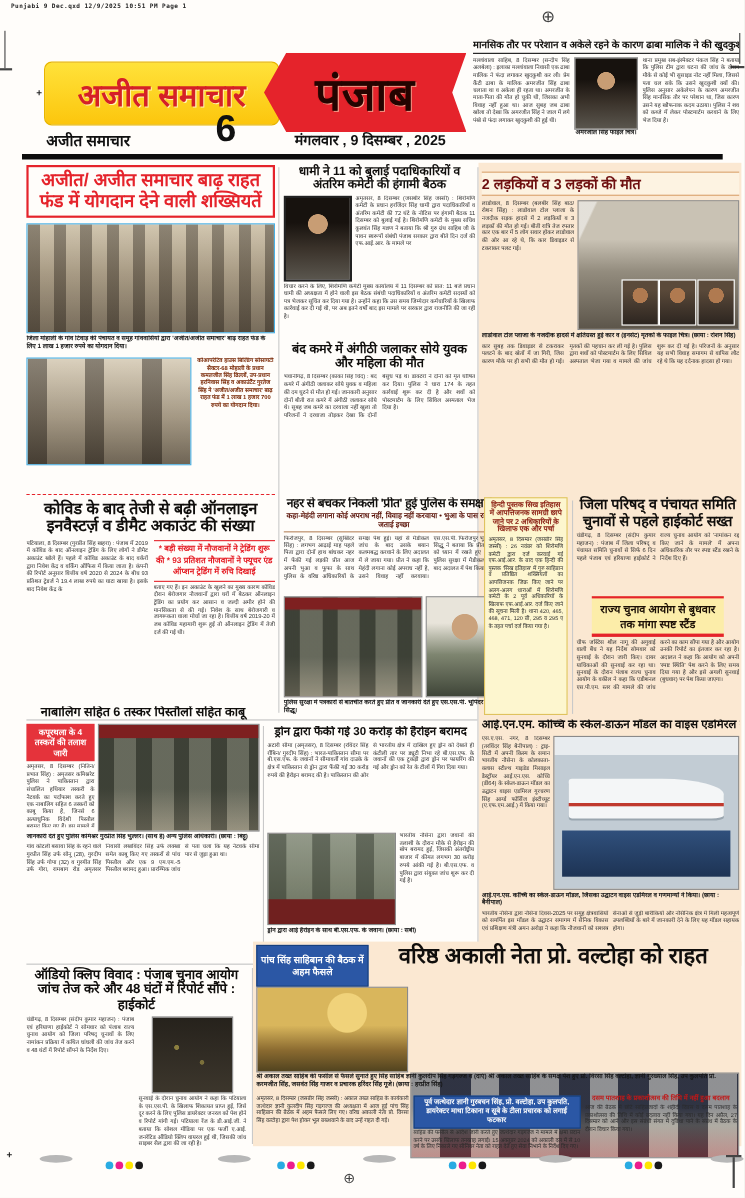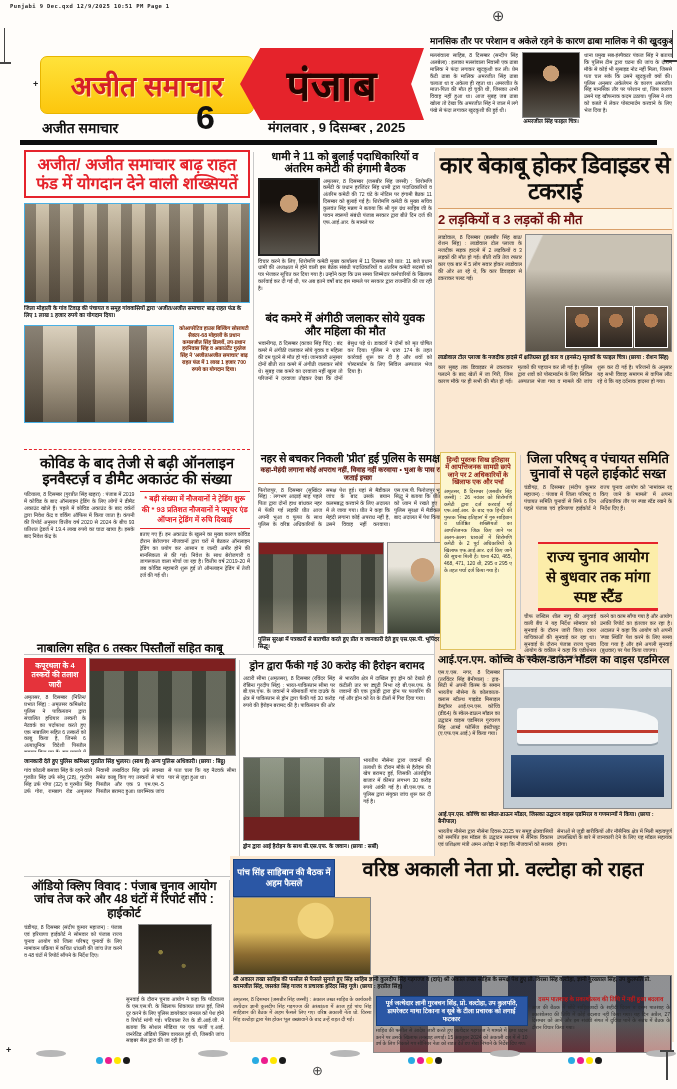--- a/index.html
+++ b/index.html
@@ -157,21 +157,20 @@
     <div class="flexrow" style="gap:3px;margin-top:3px;">
       <div class="photo ph-portrait" style="width:58px;height:74px;border:2px solid #222;"></div>
       <div class="b" style="flex:1;height:74px;">अमृतसर, 8 दिसम्बर (जसबीर सिंह जस्सी) : शिरोमणि कमेटी के प्रधान हरजिंदर सिंह धामी द्वारा पदाधिकारियों व अंतरिम कमेटी की 72 घंटे के नोटिस पर हंगामी बैठक 11 दिसम्बर को बुलाई गई है। शिरोमणि कमेटी के मुख्य सचिव कुलवंत सिंह मन्नण ने बताया कि श्री गुरु ग्रंथ साहिब जी के पावन स्वरूपों संबंधी पंजाब सरकार द्वारा बीते दिन दर्ज की एफ.आई.आर. के मामले पर</div>
     </div>
     <div class="b" style="margin-top:2px;height:48px;">विचार करने के लिए, शिरोमणि कमेटी मुख्य कार्यालय में 11 दिसम्बर को प्रात: 11 बजे प्रधान धामी की अध्यक्षता में होने वाली इस बैठक संबंधी पदाधिकारियों व अंतरिम कमेटी सदस्यों को पत्र भेजकर सूचित कर दिया गया है। उन्होंने कहा कि उस समय जिम्मेदार कर्मचारियों के खिलाफ कार्रवाई कर दी गई थी, पर अब इतने वर्षों बाद इस मामले पर सरकार द्वारा राजनीति की जा रही है।</div>
     <div class="t-black" style="font-size:11.5px;margin-top:6px;">बंद कमरे में अंगीठी जलाकर सोये युवक और महिला की मौत</div>
     <div class="b" style="margin-top:3px;column-count:2;column-gap:5px;height:86px;">भवानीगढ़, 8 दिसम्बर (काका सिंह चिंद) : बंद कमरे में अंगीठी जलाकर सोये युवक व महिला की दम घुटने से मौत हो गई। जानकारी अनुसार दोनों बीती रात कमरे में अंगीठी जलाकर सोये थे। सुबह जब कमरे का दरवाजा नहीं खुला तो परिजनों ने दरवाजा तोड़कर देखा कि दोनों बेसुध पड़े थे। डाक्टरों ने दोनों को मृत घोषित कर दिया। पुलिस ने धारा 174 के तहत कार्रवाई शुरू कर दी है और शवों को पोस्टमार्टम के लिए सिविल अस्पताल भेज दिया है।</div>
   </div>
 
   <div class="abs" style="left:438px;top:153px;width:234px;">
-    <div class="t-black" style="font-size:23px;letter-spacing:-.5px;">कार बेकाबू होकर डिवाइडर से टकराई</div>
     <div class="subband" style="margin-top:3px;font-size:13px;padding:1px 0;">2 लड़कियों व 3 लड़कों की मौत</div>
     <div class="flexrow" style="gap:3px;margin-top:4px;height:118px;">
       <div class="b" style="width:84px;">लाडोवाल, 8 दिसम्बर (बलबीर सिंह बाठ/ रोशन सिंह) : लाडोवाल टोल प्लाजा के नजदीक सड़क हादसे में 2 लड़कियों व 3 लड़कों की मौत हो गई। बीती रात्रि तेज रफ्तार कार एक बार में 5 लोग सवार होकर लाडोवाल की ओर आ रहे थे, कि कार डिवाइडर से टकराकर पलट गई।</div>
       <div class="photo ph-crash" style="flex:1;">
         <div class="inset" style="right:72px;bottom:3px;width:32px;height:40px;"></div>
         <div class="inset" style="right:38px;bottom:3px;width:32px;height:40px;"></div>
         <div class="inset" style="right:3px;bottom:3px;width:32px;height:40px;"></div>
       </div>
     </div>
     <div class="cap" style="margin-top:2px;">लाडोवाल टोल प्लाजा के नजदीक हादसे में क्षतिग्रस्त हुई कार व (इनसेट) मृतकों के फाइल चित्र। (छाया : रोशन सिंह)</div>
@@ -200,21 +199,21 @@
     <div class="cap" style="margin-top:2px;">पुलिस सुरक्षा में पत्रकारों से बातचीत करते हुए प्रीत व जानकारी देते हुए एस.एस.पी. भूपिंदर सिंह सिद्धू।</div>
   </div>
 
   <div class="abs yellowart" style="left:440px;top:452px;width:76px;height:198px;padding:3px;box-sizing:border-box;">
     <div class="t-black" style="font-size:6.6px;color:#8a1d12;">हिन्दी पुस्तक सिख इतिहास में आपत्तिजनक सामग्री छापे जाने पर 2 अधिकारियों के खिलाफ एक और पर्चा</div>
     <div class="b" style="margin-top:2px;font-size:5px;height:130px;">अमृतसर, 8 दिसम्बर (जसबीर सिंह जस्सी) : 26 नवंबर को शिरोमणि कमेटी द्वारा दर्ज करवाई गई एफ.आई.आर. के बाद एक हिन्दी की पुस्तक 'सिख इतिहास' में गुरु साहिबान व प्रतिष्ठित शख्सियतों का आपत्तिजनक जिक्र किए जाने पर अलग-अलग धाराओं में शिरोमणि कमेटी के 2 पूर्व अधिकारियों के खिलाफ एफ.आई.आर. दर्ज किए जाने की सूचना मिली है। थाना 420, 465, 468, 471, 120 बी, 295 व 295 ए के तहत पर्चा दर्ज किया गया है।</div>
   </div>
   <div class="abs" style="left:524px;top:452px;width:148px;">
     <div class="t-black" style="font-size:13px;">जिला परिषद् व पंचायत समिति चुनावों से पहले हाईकोर्ट सख्त</div>
     <div class="b" style="margin-top:3px;column-count:2;column-gap:4px;height:56px;">चंडीगढ़, 8 दिसम्बर (संदीप कुमार महाजन) : पंजाब में जिला परिषद् व पंचायत समिति चुनावों से सिर्फ 6 दिन पहले पंजाब एवं हरियाणा हाईकोर्ट ने राज्य चुनाव आयोग को 'नामांकन रद्द किए जाने के मामले' में अपना अधिकारिक तौर पर स्पष्ट स्टैंड रखने के निर्देश दिए हैं।</div>
-    <div class="quote-yellow" style="margin:2px 14px;font-size:15px;padding:2px;">राज्य चुनाव आयोग से बुधवार तक मांगा स्पष्ट स्टैंड</div>
+    <div class="quote-yellow" style="margin:2px 14px;font-size:10px;padding:2px;">राज्य चुनाव आयोग से बुधवार तक मांगा स्पष्ट स्टैंड</div>
     <div class="b" style="margin-top:2px;column-count:2;column-gap:4px;height:72px;">चीफ जस्टिस शील नागू की अगुवाई वाली बैंच ने यह निर्देश सोमवार को सुनवाई के दौरान जारी किए। दायर याचिकाओं की सुनवाई कर रहा था। सुनवाई के दौरान पंजाब राज्य चुनाव आयोग के वकील ने कहा कि एडीशनल एस.पी.एम. स्तर की मामले की जांच करने का काम सौंपा गया है और आयोग उनकी रिपोर्ट का इंतजार कर रहा है। अदालत ने कहा कि आयोग को अपनी 'स्पष्ट स्थिति' पेश करने के लिए समय दिया गया है और इसे अगली सुनवाई (बुधवार) पर पेश किया जाएगा।</div>
   </div>
 
   <div class="abs" style="left:24px;top:642px;width:212px;">
     <div class="t-black nowrap" style="font-size:11.5px;">नाबालिग सहित 6 तस्कर पिस्तौलों सहित काबू</div>
     <div class="flexrow" style="gap:3px;margin-top:3px;height:98px;">
       <div style="width:62px;">
         <div class="redbox" style="font-size:7.6px;padding:3px 2px;line-height:1.25;">कपूरथला के 4 तस्करों की तलाश जारी</div>
         <div class="b" style="margin-top:2px;height:58px;">अमृतसर, 8 दिसम्बर (नितिन/ प्रभात सिंह) : अमृतसर कमिश्नरेट पुलिस ने पाकिस्तान द्वारा संचालित हथियार तस्करी के नैटवर्क का पर्दाफाश करते हुए एक नाबालिग सहित 6 तस्करों को काबू किया है, जिनसे 6 अत्याधुनिक विदेशी पिस्तौल बरामद किए गए हैं। इस मामले में कपूरथला से संबंधित 2 और तस्करों की तलाश जारी है।</div>
       </div>

